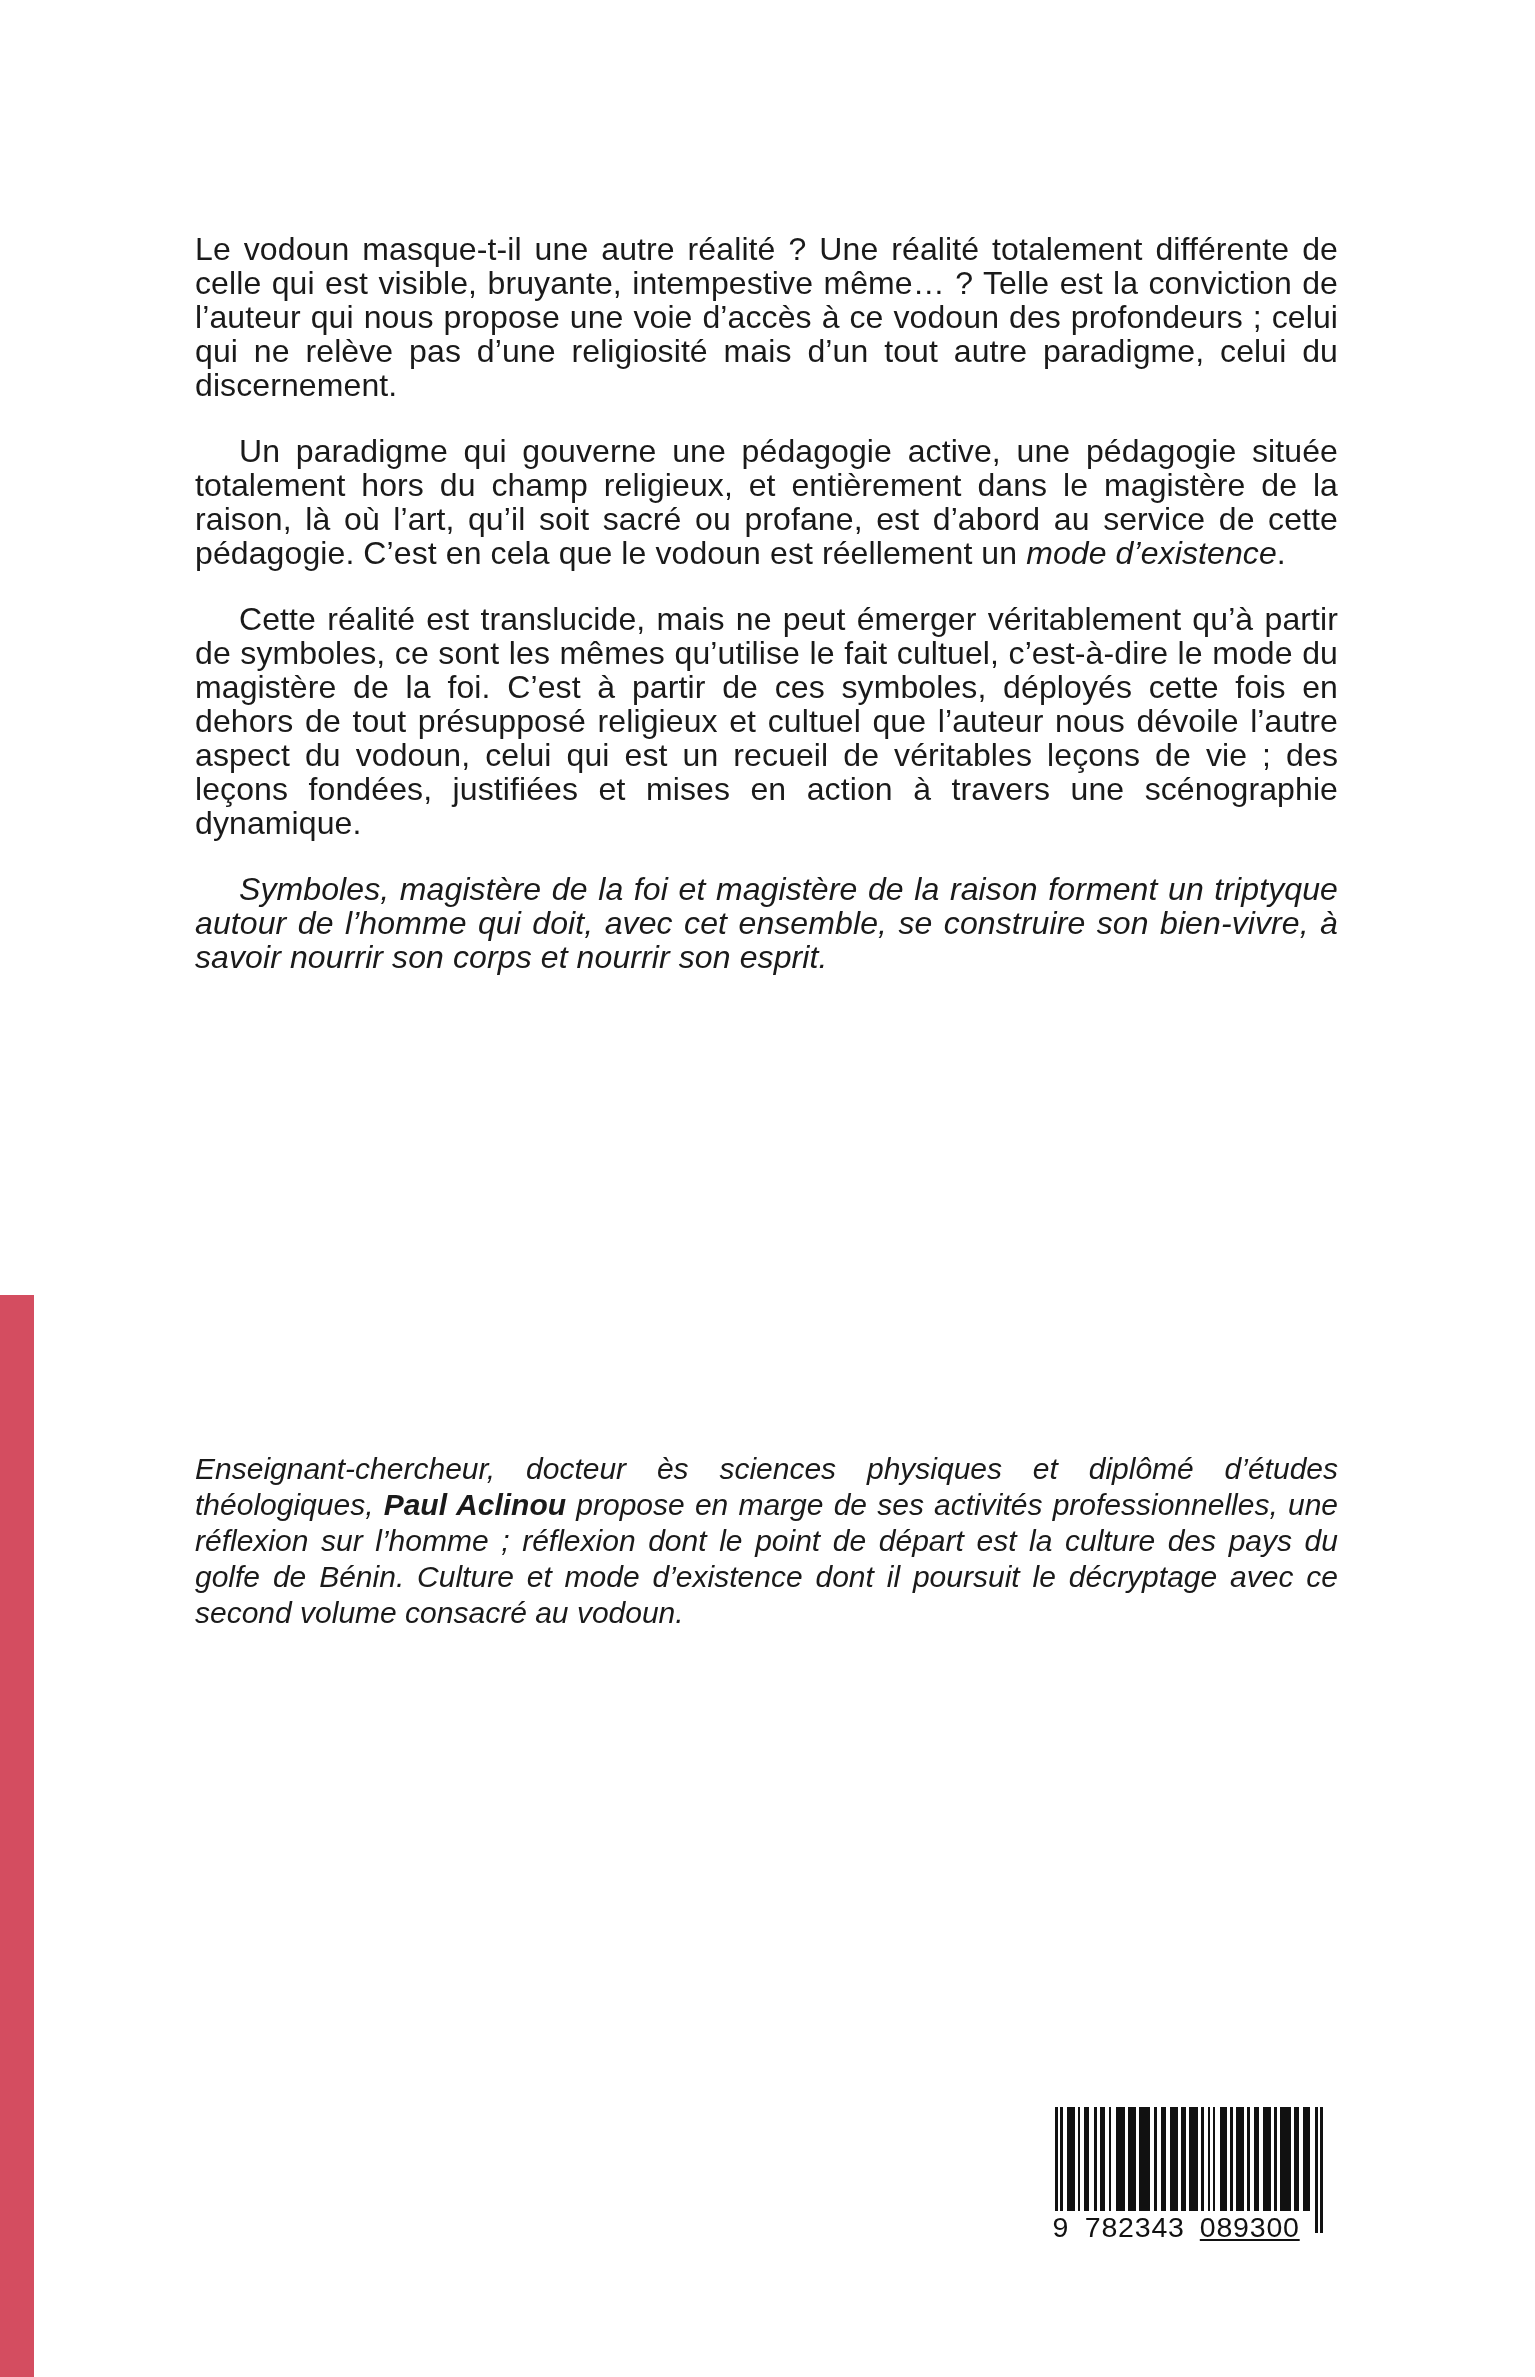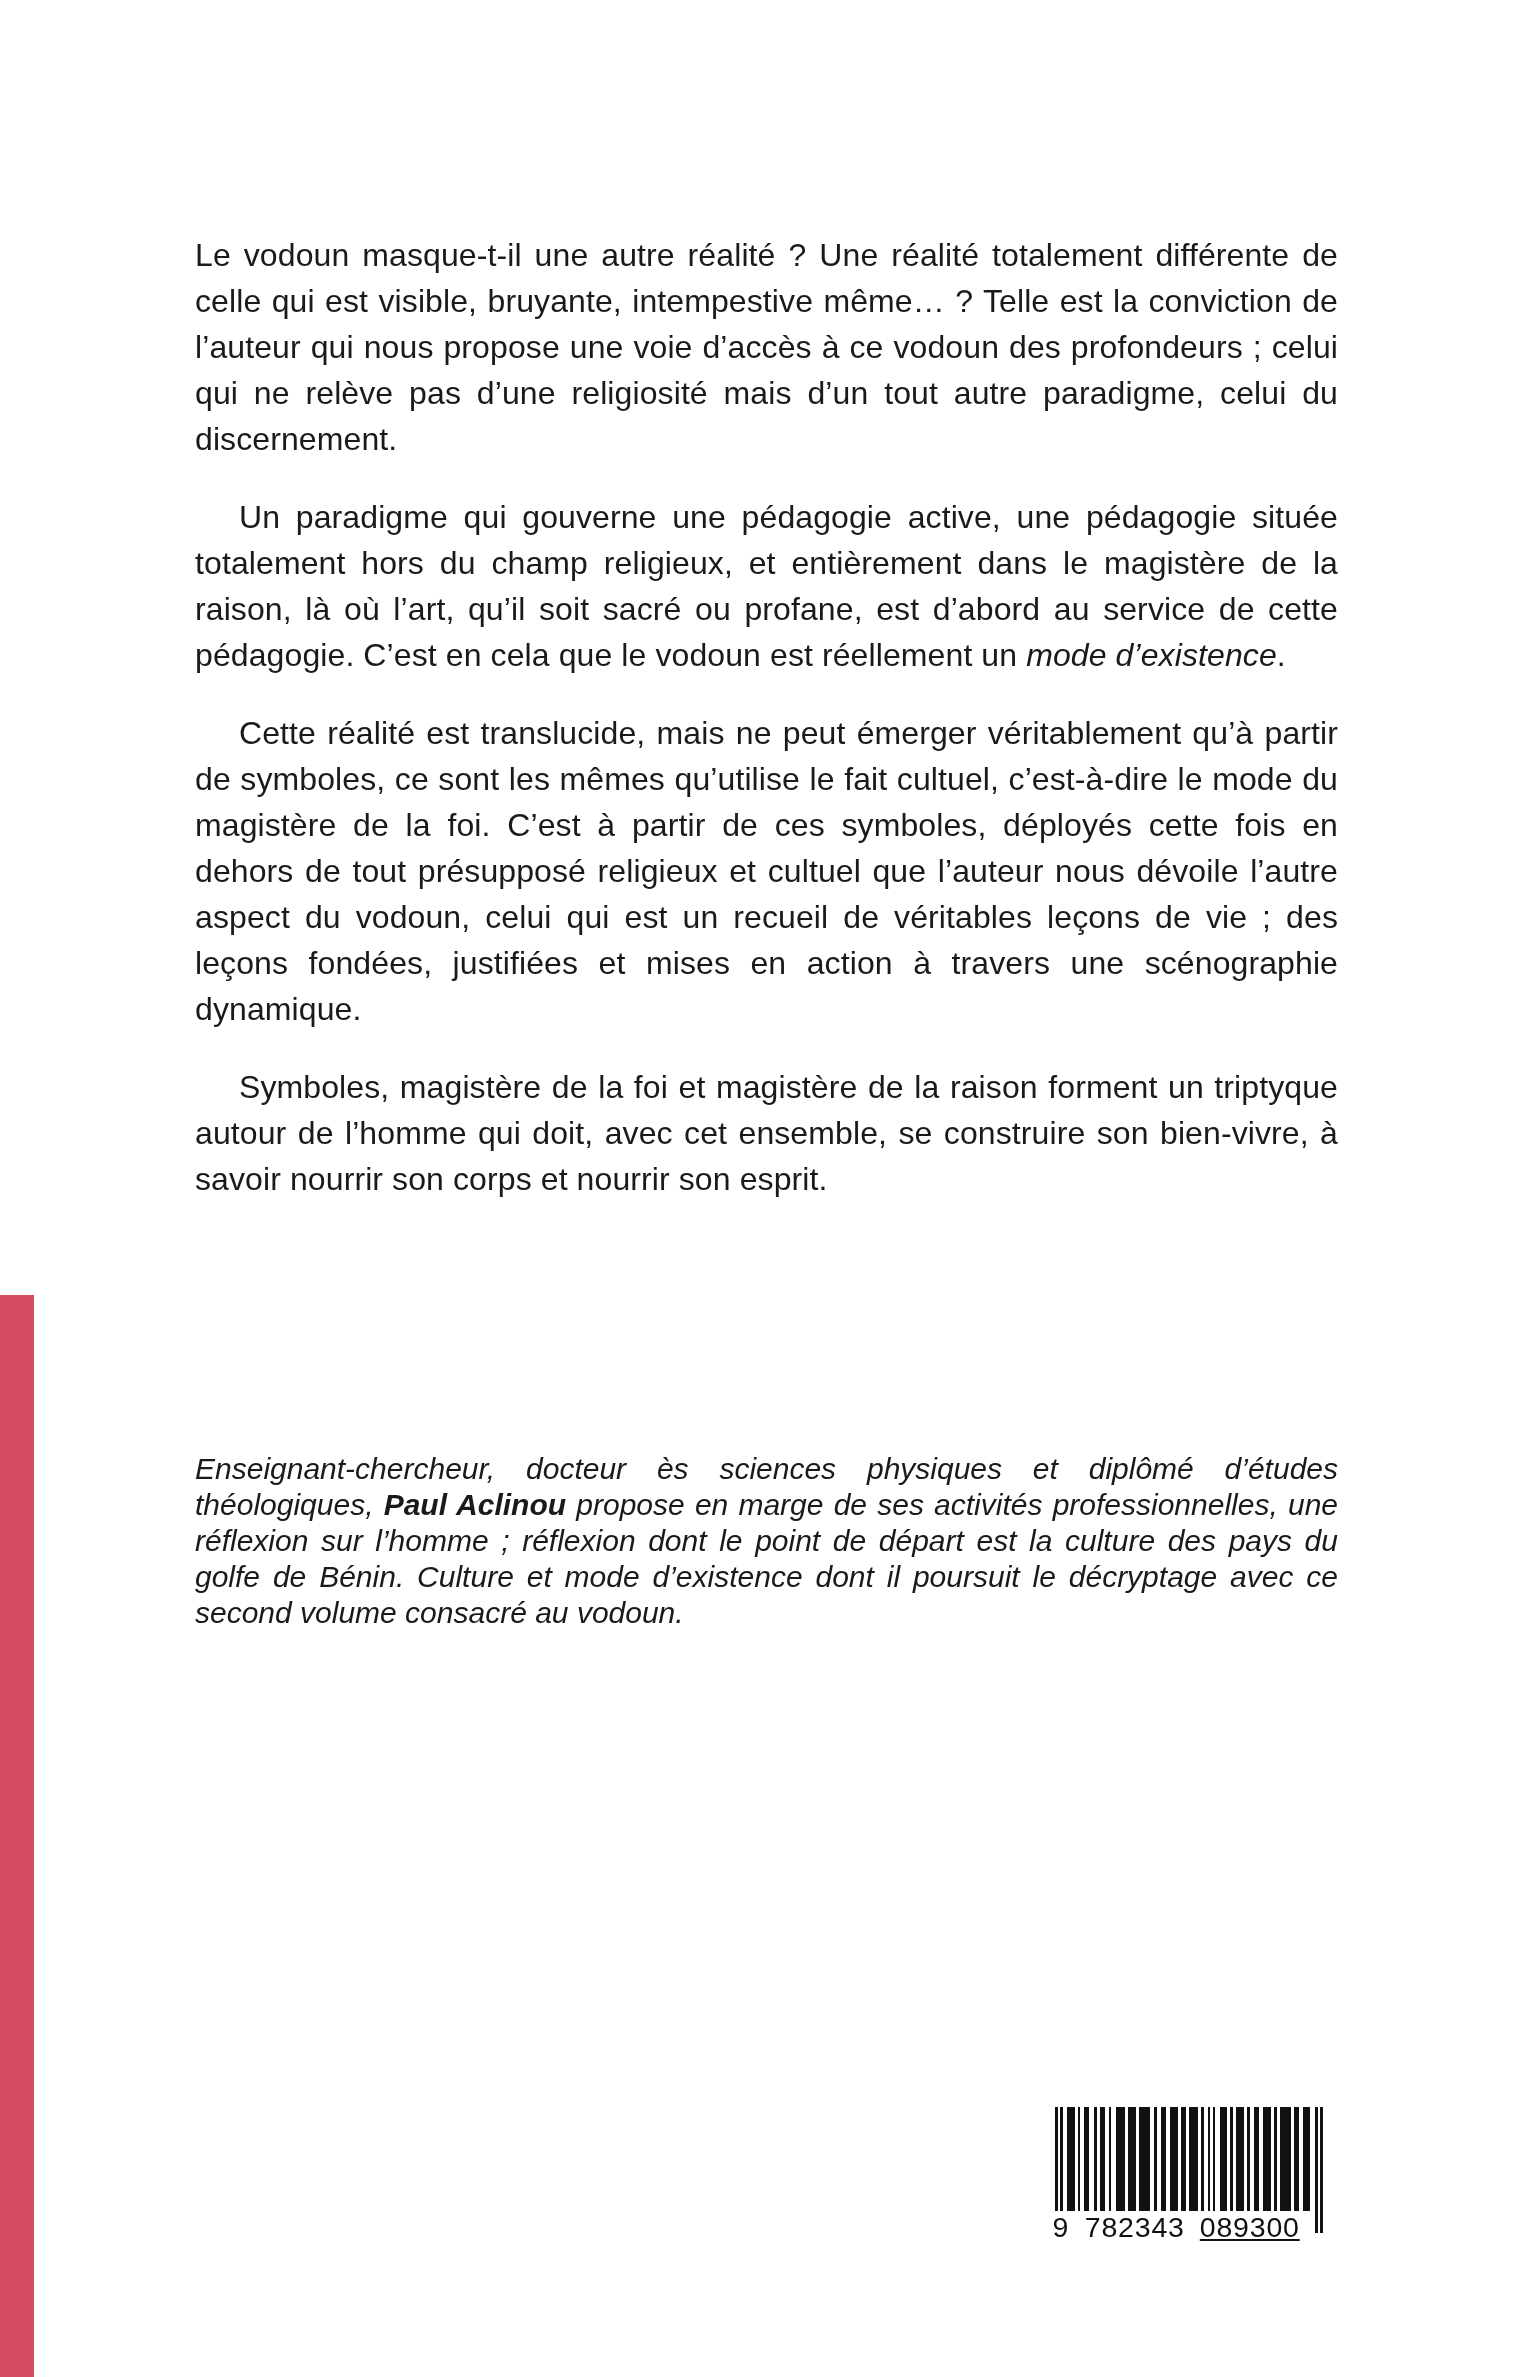--- a/index.html
+++ b/index.html
@@ -30,32 +30,33 @@
   
   .blurb {
     position: absolute;
     left: 195px;
     top: 232px;
     width: 1143px;
   }
   .blurb p {
     margin: 0 0 32px 0;
     font-size: 32px;
-    line-height: 46px;
+    line-height: 34px;
     color: #1a1a1a;
     text-align: justify;
     text-justify: inter-word;
     letter-spacing: 0.1px;
     font-weight: 400;
   }
   .blurb p.indent {
     text-indent: 44px;
   }
   .blurb p:last-child {
     margin-bottom: 13px;
+    font-style: italic;
   }
   .ital {
     font-style: italic;
   }
   
   .bio {
     position: absolute;
     left: 195px;
     top: 1451px;
     width: 1143px;

